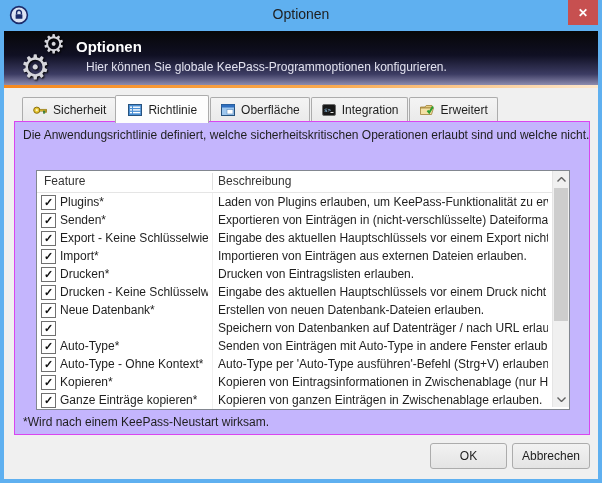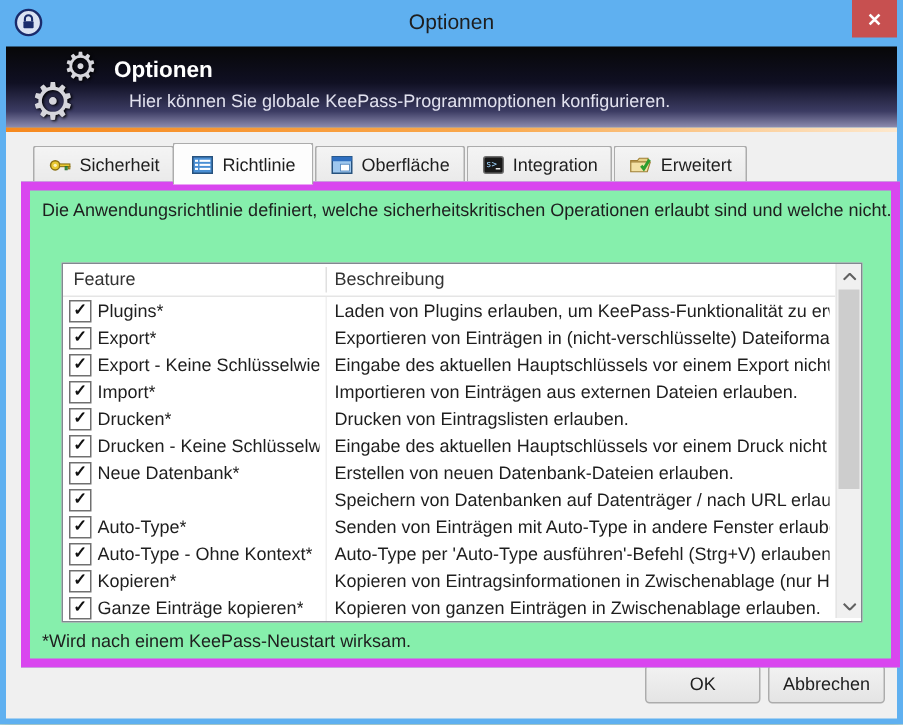--- a/index.html
+++ b/index.html
@@ -27,22 +27,22 @@
   .body{position:absolute;left:4px;top:88px;width:594px;height:391px;background:#f0f0f0;}
   
   .tab-strip{position:absolute;left:18px;top:7px;height:28px;display:flex;align-items:center;}
   .tab{display:flex;align-items:center;gap:5px;height:23px;padding:0 9px;margin-right:1px;
        background:linear-gradient(#f4f4f4,#eaeaea);border:1px solid #acacac;border-bottom:none;
        font-size:12px;color:#1e1e1e;border-radius:2px 2px 0 0;cursor:default;}
   .tab.active{height:27px;background:#fdfdfd;position:relative;z-index:3;
               margin-left:-2px;padding:0 11px;}
   .tab .ticon{width:16px;height:16px;flex:0 0 auto;}
   
-  .tab-page{position:absolute;left:10px;top:33px;width:574px;height:312px;background:#86efac;
-            border:6px solid #d946ef;z-index:2;}
+  .tab-page{position:absolute;left:10px;top:33px;width:574px;height:312px;background:#c4b5fd;
+            border:1px solid #d946ef;z-index:2;}
   .intro{position:absolute;left:8px;top:6px;font-size:12px;color:#1e1e1e;white-space:nowrap;}
   .more-row{position:absolute;left:8px;top:25px;font-size:12px;color:#1e1e1e;}
   .help-link{color:#0066cc;text-decoration:underline;margin-left:18px;cursor:pointer;}
   
   .listview{position:absolute;left:21px;top:48px;width:532px;height:238px;background:#ffffff;
             border:1px solid #828790;overflow:hidden;}
   .lv-head{position:absolute;left:0;top:0;width:515px;height:21px;background:#ffffff;
            border-bottom:1px solid #e5e5e5;font-size:12px;color:#333;}
   .lv-head .c1{position:absolute;left:7px;top:3px;}
   .lv-head .c2{position:absolute;left:181px;top:3px;}
@@ -161,21 +161,21 @@
         </div>
         <div class="lv-colline"></div>
         <div class="lv-rows">
             <div class="lv-row">
               <span class="cbx">✓</span>
               <span class="feat">Plugins*</span>
               <span class="desc">Laden von Plugins erlauben, um KeePass-Funktionalität zu erweite...</span>
             </div>
             <div class="lv-row">
               <span class="cbx">✓</span>
-              <span class="feat">Export*</span>
+              <span class="feat">Senden*</span>
               <span class="desc">Exportieren von Einträgen in (nicht-verschlüsselte) Dateiformate erl...</span>
             </div>
             <div class="lv-row">
               <span class="cbx">✓</span>
               <span class="feat">Export - Keine Schlüsselwiede...</span>
               <span class="desc">Eingabe des aktuellen Hauptschlüssels vor einem Export nicht verl...</span>
             </div>
             <div class="lv-row">
               <span class="cbx">✓</span>
               <span class="feat">Import*</span>

